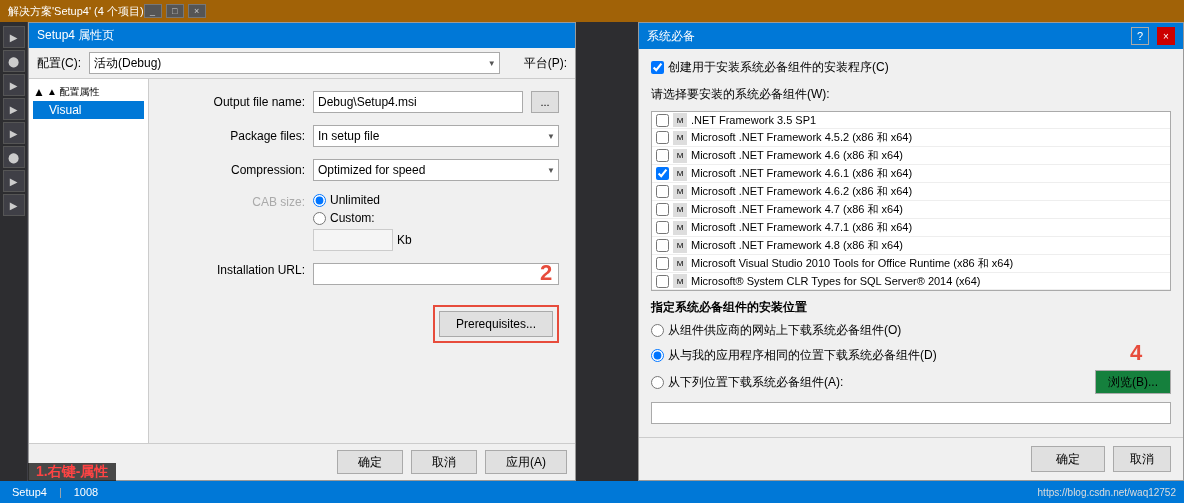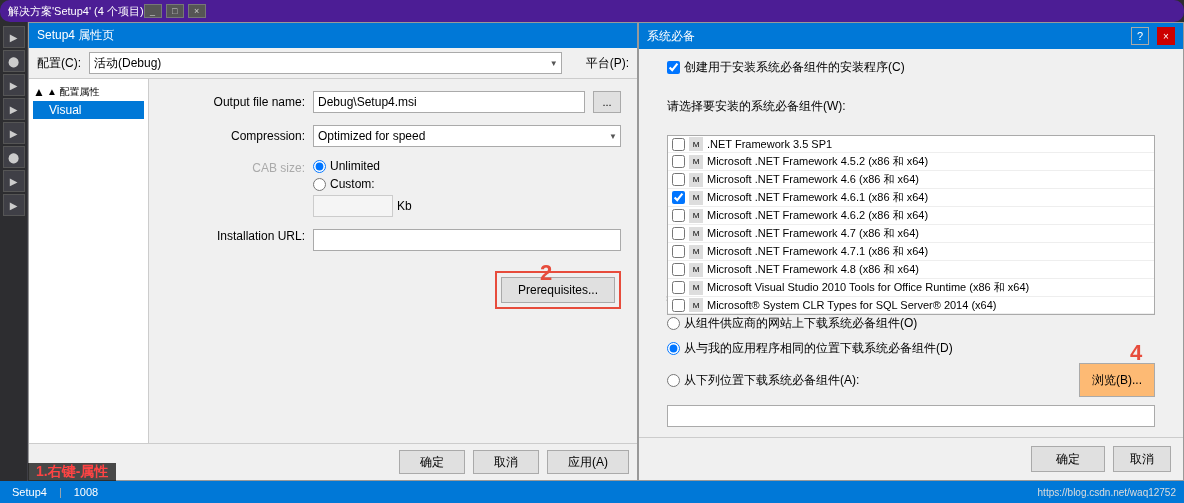--- a/index.html
+++ b/index.html
@@ -4,30 +4,30 @@
   <style>
     * { box-sizing: border-box; margin: 0; padding: 0; }
     body { font-family: 'Microsoft YaHei', 'SimSun', Arial, sans-serif; font-size: 12px; background: #1e1e1e; color: #000; overflow: hidden; }
 
     .main-container { width: 1184px; height: 503px; position: relative; background: #1e1e1e; }
 
     
     .ide-bg { position: absolute; top: 0; left: 0; right: 0; bottom: 0; background: #2d2d30; }
 
     
-    .title-bar { position: absolute; top: 0; left: 0; right: 0; height: 22px; background: #4c1d95; display: flex; align-items: center; padding: 0 8px; color: #fff; font-size: 11px; border-radius: 10px; }
+    .title-bar { position: absolute; top: 0; left: 0; right: 0; height: 22px; background: #a16207; display: flex; align-items: center; padding: 0 8px; color: #fff; font-size: 11px; }
     .title-bar-controls { display: flex; gap: 4px; }
     .tb-btn { width: 18px; height: 14px; background: #555; border: 1px solid #777; color: #ccc; font-size: 9px; display: flex; align-items: center; justify-content: center; cursor: pointer; }
 
     
     .left-toolbar { position: absolute; top: 22px; left: 0; width: 28px; bottom: 0; background: #2d2d30; border-right: 1px solid #3f3f46; display: flex; flex-direction: column; align-items: center; padding-top: 4px; gap: 2px; }
     .toolbar-btn { width: 22px; height: 22px; background: #3f3f46; border: 1px solid #555; color: #ccc; font-size: 10px; display: flex; align-items: center; justify-content: center; cursor: pointer; }
 
     
-    .props-panel { position: absolute; top: 22px; left: 28px; width: 610px; bottom: 22px; background: #f0f0f0; border: 1px solid #999; display: flex; flex-direction: column; }
+    .props-panel { position: absolute; top: 22px; left: 28px; width: 548px; bottom: 22px; background: #f0f0f0; border: 1px solid #999; display: flex; flex-direction: column; }
     .props-title-bar { background: #0078d7; color: #fff; padding: 4px 8px; font-size: 12px; display: flex; align-items: center; justify-content: space-between; }
 
     .config-row { display: flex; align-items: center; padding: 4px 8px; background: #f0f0f0; gap: 8px; border-bottom: 1px solid #ccc; }
     .config-label { font-size: 12px; color: #000; }
 
     .props-content { display: flex; flex: 1; }
     .props-tree { width: 120px; background: #fff; border-right: 1px solid #ccc; padding: 4px; }
     .tree-group { font-size: 12px; color: #000; }
     .tree-group-label { display: flex; align-items: center; gap: 2px; padding: 2px 0; cursor: pointer; }
     .tree-item { padding: 2px 0 2px 16px; font-size: 12px; color: #000; cursor: pointer; }
@@ -56,35 +56,35 @@
     .prereq-btn-wrapper { border: 2px solid #e74c3c; padding: 4px; display: inline-block; }
 
     .install-url-row { display: flex; align-items: flex-start; gap: 8px; }
 
     
     .sys-dialog { position: absolute; top: 22px; left: 638px; right: 0; bottom: 22px; background: #f0f0f0; border: 1px solid #999; display: flex; flex-direction: column; }
     .sys-dialog-title { background: #0078d7; color: #fff; padding: 4px 8px; font-size: 12px; display: flex; align-items: center; justify-content: space-between; }
     .sys-dialog-title .help-btn { width: 18px; height: 18px; background: #0078d7; border: 1px solid #aaa; color: #fff; font-size: 11px; display: flex; align-items: center; justify-content: center; cursor: pointer; margin-right: 4px; }
     .sys-dialog-title .close-x { width: 18px; height: 18px; background: #c00; color: #fff; font-size: 10px; display: flex; align-items: center; justify-content: center; cursor: pointer; }
 
-    .sys-dialog-body { flex: 1; padding: 10px 28px; display: flex; flex-direction: column; gap: 20px; overflow: hidden; }
+    .sys-dialog-body { flex: 1; padding: 10px 12px; display: flex; flex-direction: column; gap: 8px; overflow: hidden; }
     .sys-checkbox-row { display: flex; align-items: center; gap: 4px; font-size: 12px; }
     .sys-section-label { font-size: 12px; color: #000; margin-top: 2px; }
 
     .sys-list-container { border: 1px solid #aaa; background: #fff; flex: 1; max-height: 180px; overflow-y: auto; overflow-x: hidden; }
     .sys-list-item { display: flex; align-items: center; gap: 4px; padding: 1px 4px; font-size: 11px; border-bottom: 1px solid #eee; }
     .sys-list-item:last-child { border-bottom: none; }
     .list-icon { width: 14px; height: 14px; background: #ddd; display: flex; align-items: center; justify-content: center; font-size: 8px; flex-shrink: 0; }
 
     .sys-location-section { display: flex; flex-direction: column; gap: 4px; }
     .sys-location-label { font-size: 12px; font-weight: bold; color: #000; }
     .sys-radio-item { display: flex; align-items: center; gap: 4px; font-size: 12px; padding: 2px 0; }
     .sys-text-input { height: 22px; border: 1px solid #aaa; background: #fff; font-size: 12px; padding: 0 4px; width: 100%; margin-top: 4px; }
 
-    .sys-browse-btn { height: 34px; padding: 0 12px; background: #fdba74; border: 1px solid #aaa; font-size: 12px; cursor: pointer; align-self: flex-end; }
+    .sys-browse-btn { height: 24px; padding: 0 12px; background: #15803d; border: 1px solid #aaa; font-size: 12px; cursor: pointer; align-self: flex-end; }
 
     .sys-dialog-footer { display: flex; justify-content: flex-end; gap: 8px; padding: 8px 12px; border-top: 1px solid #ccc; background: #f0f0f0; }
     .sys-ok-btn { height: 26px; padding: 0 24px; background: #e0e0e0; border: 1px solid #aaa; font-size: 12px; cursor: pointer; }
     .sys-cancel-btn { height: 26px; padding: 0 16px; background: #e0e0e0; border: 1px solid #aaa; font-size: 12px; cursor: pointer; }
 
     
     .status-bar { position: absolute; bottom: 0; left: 0; right: 0; height: 22px; background: #0078d7; display: flex; align-items: center; padding: 0 8px; color: #fff; font-size: 11px; gap: 8px; }
     .status-item { padding: 0 4px; }
     .status-sep { color: #aaa; }
 
@@ -152,20 +152,28 @@
       </div>
 
       <div class="props-form">
 
         <div class="form-row">
           <span class="form-label">Output file name:</span>
           <input class="form-input" type="text" value="Debug\Setup4.msi" style="">
           <button class="form-btn">...</button>
         </div>
 
+        <div class="form-row">
+          <span class="form-label">Package files:</span>
+          <div class="form-select-wrapper">
+            <select class="form-select">
+              <option>In setup file</option>
+            </select>
+          </div>
+        </div>
 
         <div class="form-row">
           <span class="form-label">Compression:</span>
           <div class="form-select-wrapper">
             <select class="form-select">
               <option>Optimized for speed</option>
             </select>
           </div>
         </div>
 

